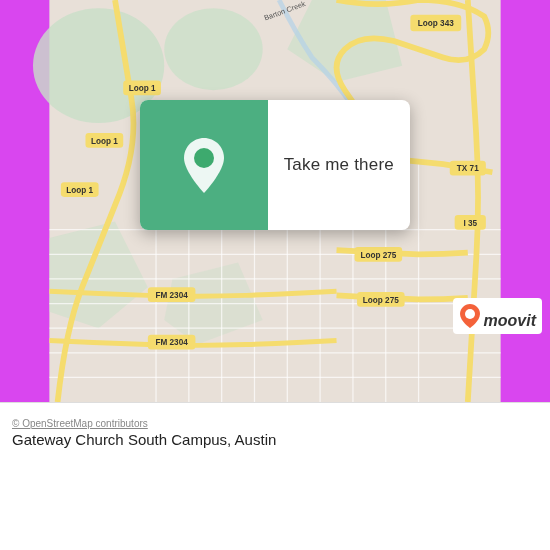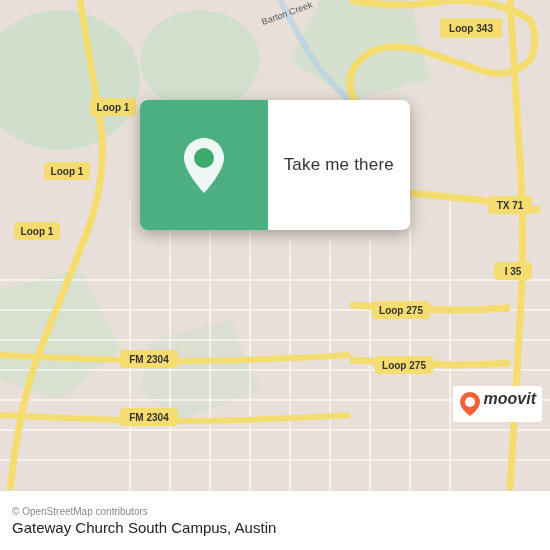--- a/index.html
+++ b/index.html
@@ -7,23 +7,23 @@
       width: 550px;
       height: 550px;
       overflow: hidden;
       font-family: Arial, sans-serif;
       position: relative;
     }
 
     
     #map-container {
       width: 550px;
-      height: 490px;
+      height: 402px;
       position: relative;
-      background-color: #ef4444;
+      background-color: #d946ef;
       overflow: hidden;
     }
 
     
     #map-svg {
       width: 100%;
       height: 100%;
     }
 
     
@@ -73,20 +73,21 @@
       flex-direction: column;
       justify-content: center;
       padding: 6px 12px;
       border-top: 1px solid #ddd;
     }
 
     #attribution {
       font-size: 10px;
       color: #888;
       margin-bottom: 2px;
+      text-decoration: underline;
     }
 
     #location-title {
       font-size: 15px;
       font-weight: normal;
       color: #222;
     }
 
     
     #moovit-logo {
@@ -185,21 +186,21 @@
 
       <svg width="50" height="65" viewBox="0 0 50 65">
         <path d="M25 5 C13.95 5 5 13.95 5 25 C5 38.75 25 60 25 60 C25 60 45 38.75 45 25 C45 13.95 36.05 5 25 5 Z" fill="white" opacity="0.9"></path>
         <circle cx="25" cy="25" r="10" fill="#3daa6e"></circle>
       </svg>
     </div>
     <button id="take-me-there-btn">Take me there</button>
   </div>
 
   
-  <div id="moovit-logo" style="position:absolute;bottom:68px;right:8px;display:flex;align-items:flex-start;gap:3px;background:white;padding:4px 6px;border-radius:4px;">
+  <div id="moovit-logo" style="position:absolute;bottom:68px;right:8px;display:flex;align-items:flex-end;gap:3px;background:white;padding:4px 6px;border-radius:4px;">
     <svg width="22" height="28" viewBox="0 0 22 28">
       <path d="M11 2 C5.48 2 1 6.48 1 12 C1 19 11 26 11 26 C11 26 21 19 21 12 C21 6.48 16.52 2 11 2 Z" fill="#f4623a"></path>
       <circle cx="11" cy="12" r="5" fill="white"></circle>
     </svg>
     <span style="font-size:16px;font-weight:bold;color:#333;font-style:italic;">moovit</span>
   </div>
 </div>
 
 <div id="bottom-bar">
   <div id="attribution">© OpenStreetMap contributors</div>

